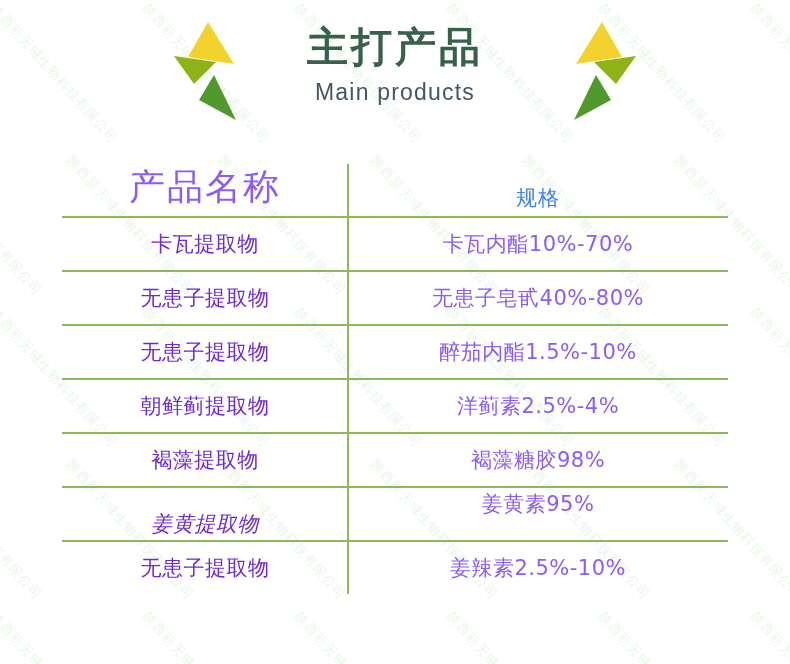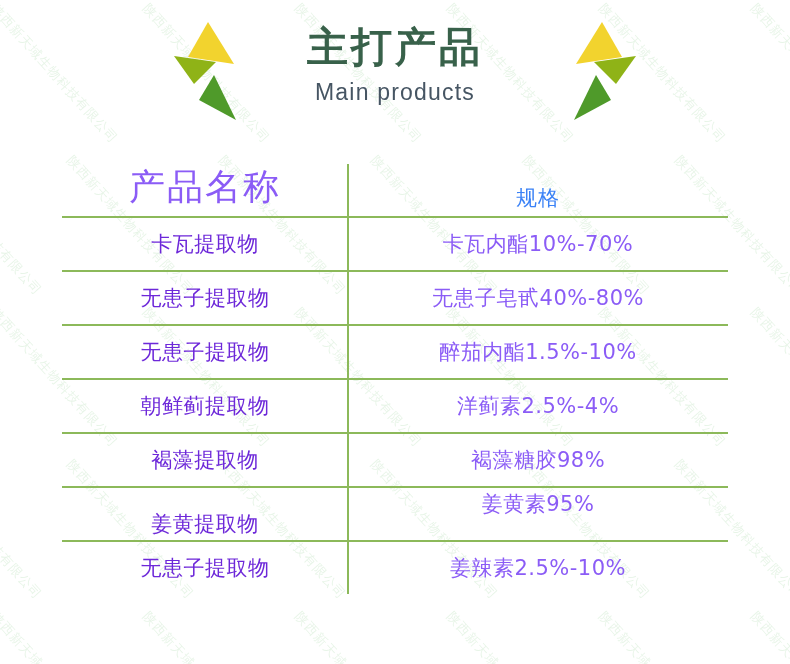--- a/index.html
+++ b/index.html
@@ -120,21 +120,21 @@
   #header-row .cell { height: 66px; align-items: flex-end; padding-bottom: 4px; }
   #th-name { font-size: 36px; color: #8b5cf6; letter-spacing: 2px; }
   #th-spec { font-size: 21px; color: #3b82f6; letter-spacing: 1px; padding-bottom: 7px; }
 
   
   .body-row .cell { height: 52px; font-size: 21px; letter-spacing: 0.5px; }
   .body-row .cell-name { color: #6d28d9; }
   .body-row .cell-spec { color: #8b5cf6; }
 
   
-  .row-6 .cell-name { align-items: flex-end; padding-bottom: 2px; }
+  .row-6 .cell-name { align-items: flex-end; padding-bottom: 2px; font-style: italic; }
   .row-6 .cell-spec { align-items: flex-start; padding-top: 2px; }
   .row-7 .cell-name { align-items: center; }
 </style>
 </head>
 <body>
 
 <div id="watermark-layer">
     <div class="wm" style="left: 0px; top: 0px;">陕西新天域生物科技有限公司</div>
     <div class="wm" style="left: 152px; top: 0px;">陕西新天域生物科技有限公司</div>
     <div class="wm" style="left: 304px; top: 0px;">陕西新天域生物科技有限公司</div>

